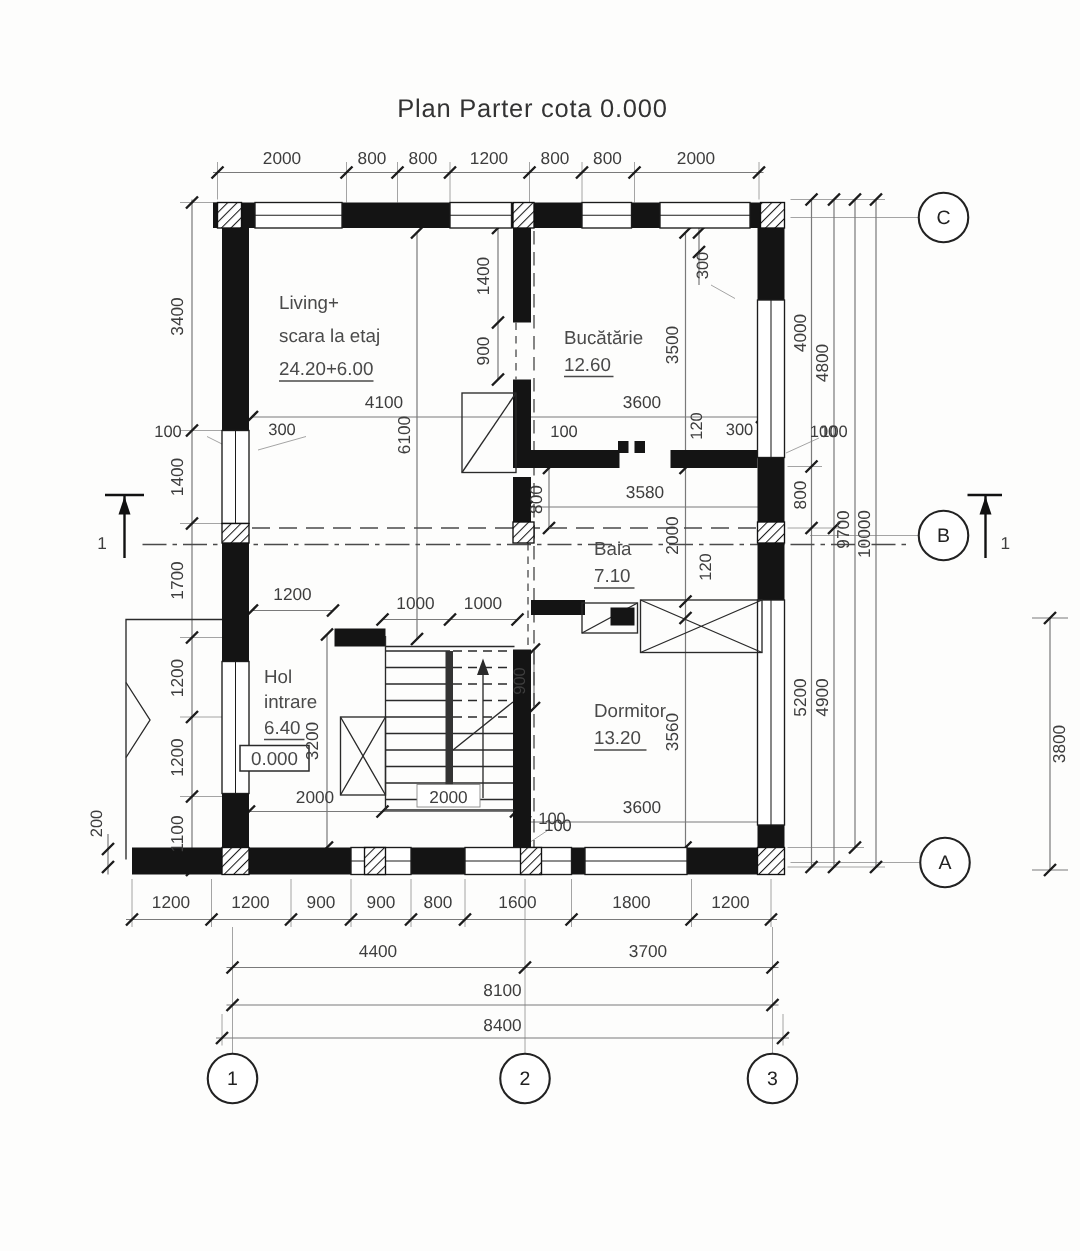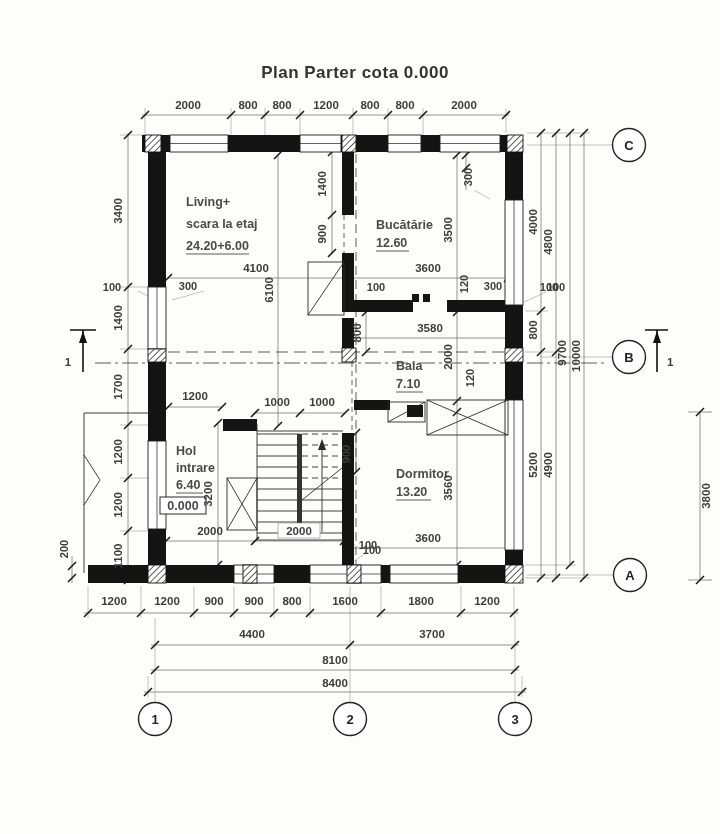--- a/index.html
+++ b/index.html
@@ -1,17 +1,17 @@
 <!DOCTYPE html>
 <html><head>
 <meta charset="utf-8">
 <style>
   html,body{margin:0;padding:0;background:#fff;}
   .sheet{position:relative;width:720px;height:834px;background:#fdfdfc;overflow:hidden;
-         font-family:"Liberation Sans",sans-serif;font-weight:bold;}
+         font-family:"Liberation Sans",sans-serif;}
   svg{display:block}
   text{fill:#3d3d3d;font-family:"Liberation Sans",sans-serif;}
   .dim{font-size:11.5px;}
   .dim-sm{font-size:11px;}
   .room{font-size:12.5px;fill:#4a4a4a;}
   .bub{font-size:13px;fill:#222;}
   .ttl{font-size:17px;fill:#333;letter-spacing:.5px;}
   .thin{stroke:#7a7a7a;stroke-width:.8;fill:none;}
   .xthin{stroke:#9a9a9a;stroke-width:.6;fill:none;}
   .tick{stroke:#1c1c1c;stroke-width:1.6;fill:none;}

